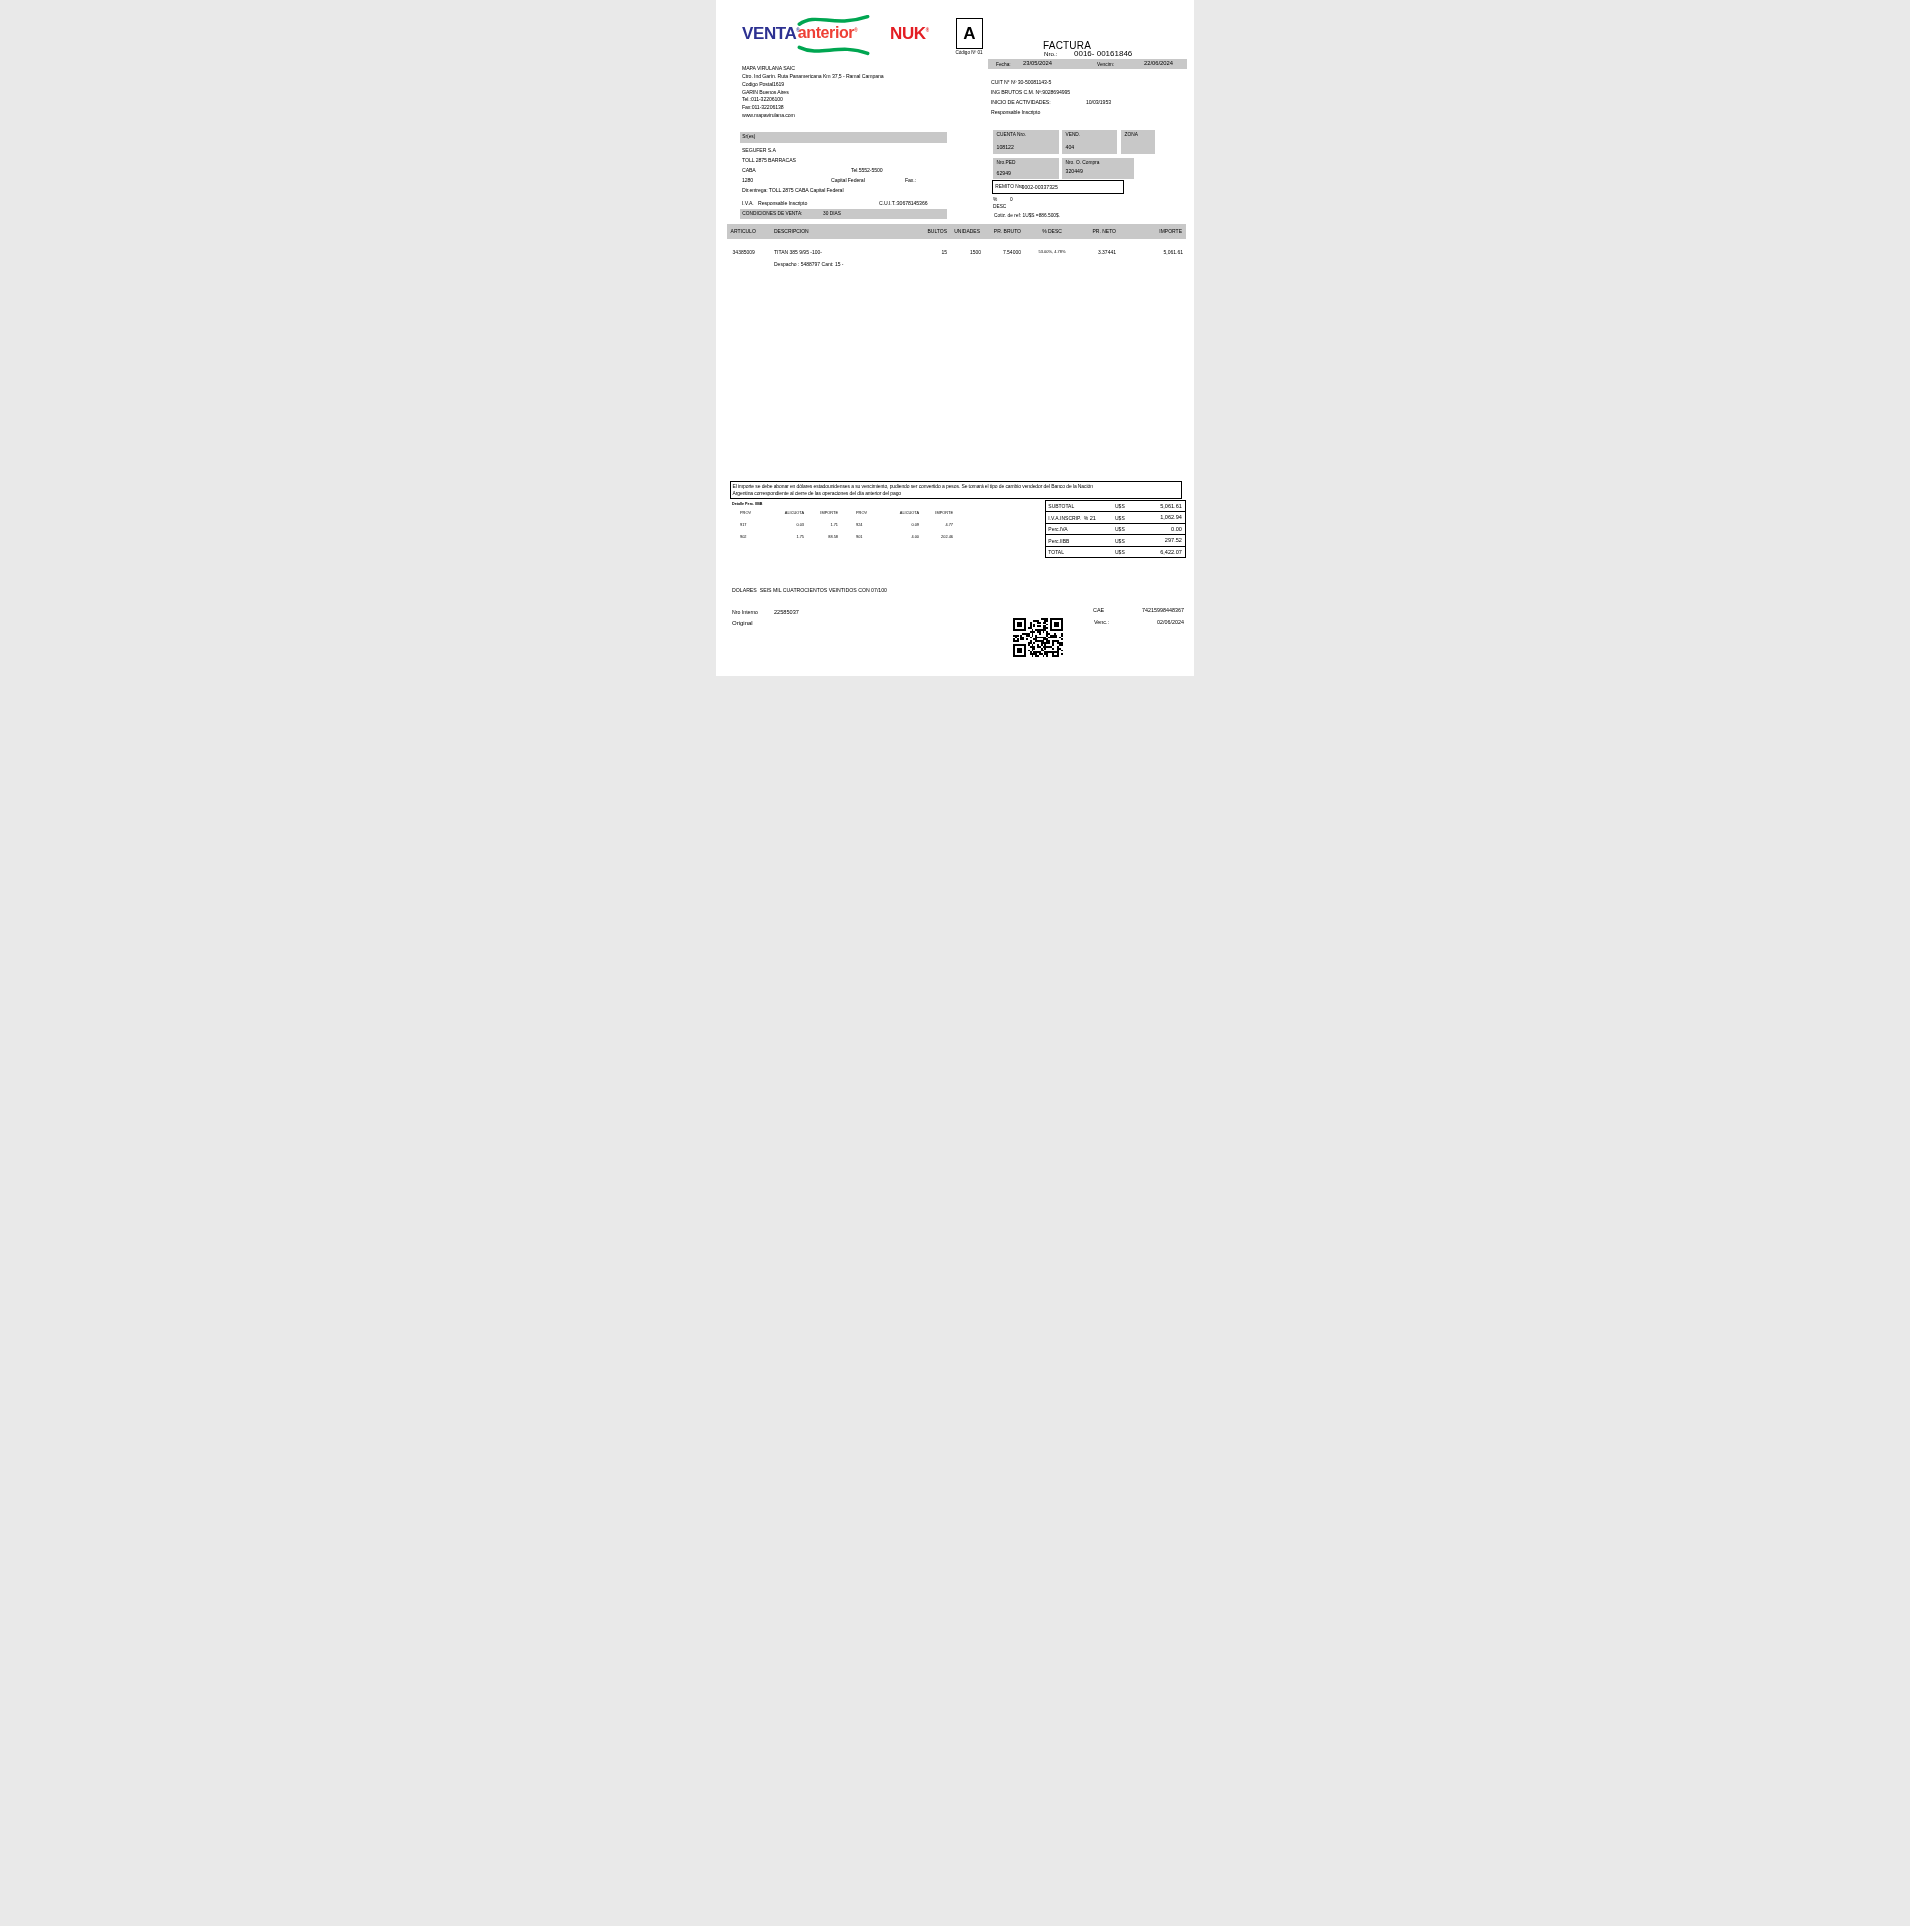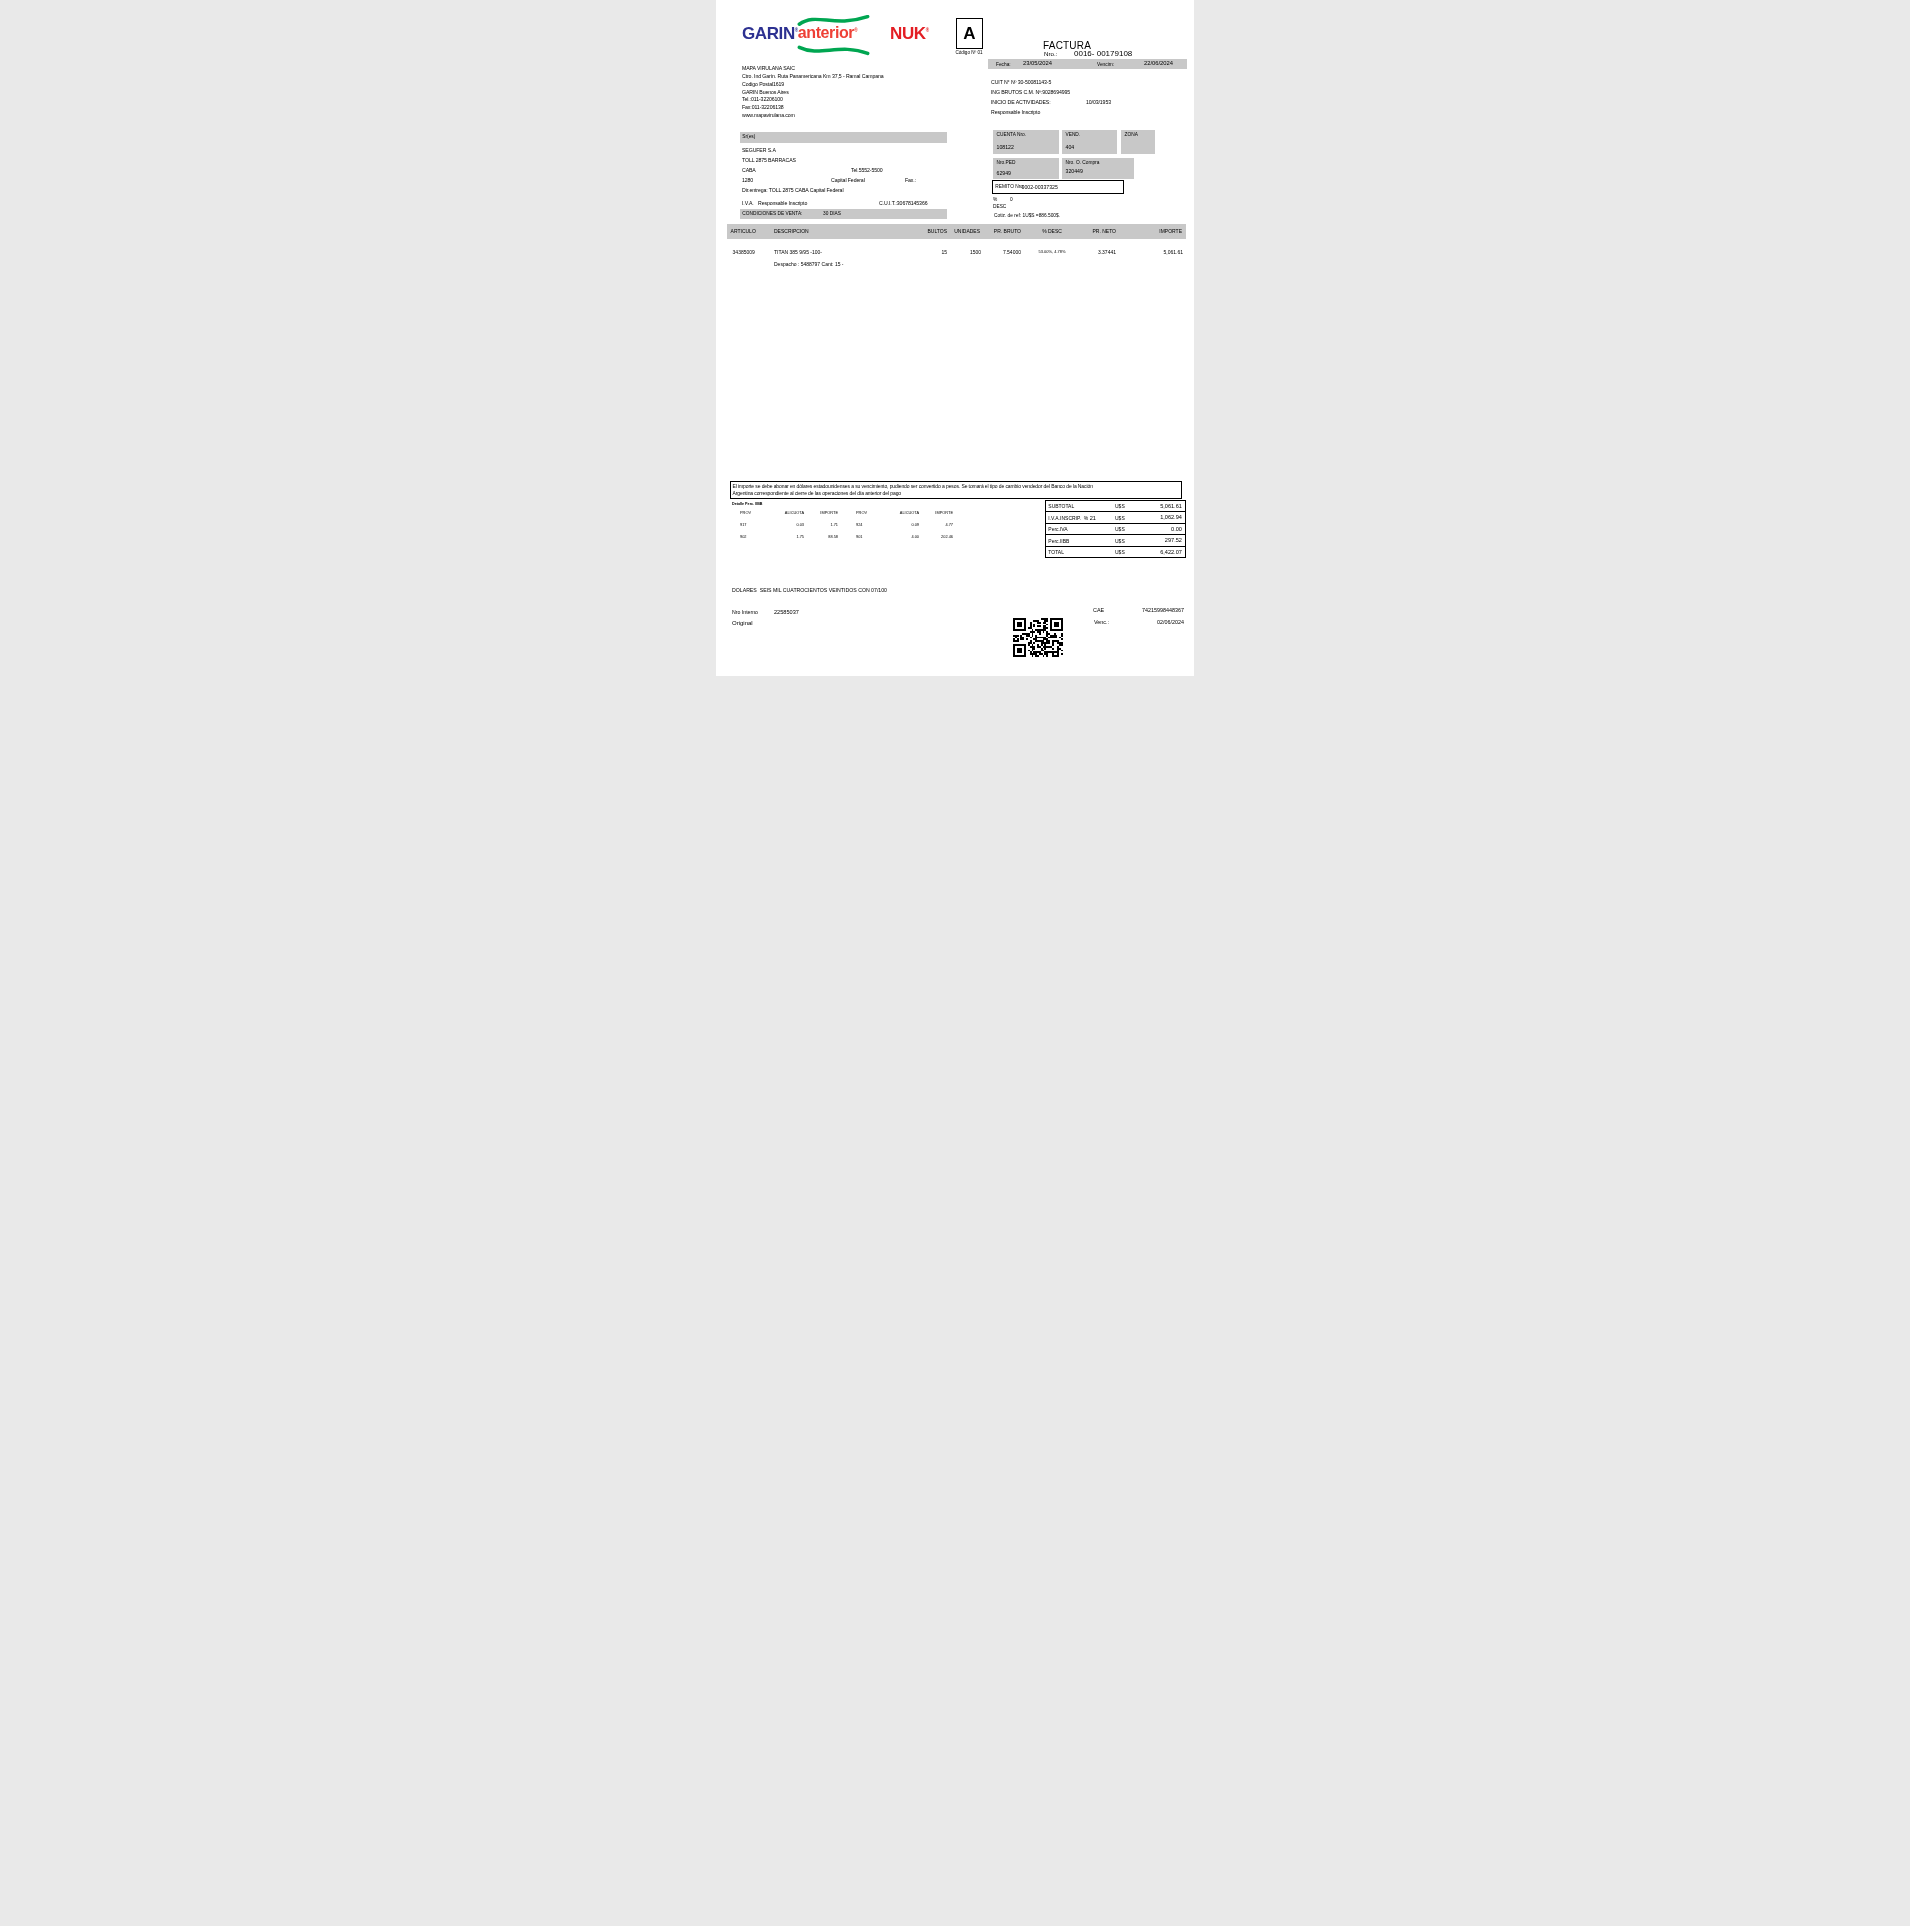--- a/index.html
+++ b/index.html
@@ -31,42 +31,42 @@
   .totrow .tval{position:absolute;right:3.1px;top:1.9px;font-size:5.6px;}
   .note-box{border:1.2px solid #000;}
   .small{font-size:3.9px;}
   .wave{position:absolute;left:0;}
 </style>
 </head>
 <body>
 
 <div class="page">
 
-  <div class="abs logo-mapa" style="left:26px;top:24px;"><span>GARIN</span><span class="reg">®</span></div>
+  <div class="abs logo-mapa" style="left:26px;top:24px;"><span>VENTA</span><span class="reg">®</span></div>
 
   <div class="abs" style="left:81px;top:15.4px;width:77px;height:42px;">
     <svg class="wave" style="top:0px;" width="73" height="11.6" viewBox="0 0 190 30">
       <path d="M6,24 C50,-8 95,34 184,4" stroke="#00a651" stroke-width="9" fill="none" stroke-linecap="round"></path>
     </svg>
     <div class="abs logo-virulana" style="left:0.8px;top:8.5px;"><span>anterior</span><span class="reg">®</span></div>
     <svg class="wave" style="top:30px;" width="73" height="11.6" viewBox="0 0 190 30">
       <path d="M6,6 C60,32 110,-6 184,22" stroke="#00a651" stroke-width="9" fill="none" stroke-linecap="round"></path>
     </svg>
   </div>
 
   <div class="abs logo-nuk" style="left:174px;top:24px;"><span>NUK</span><span class="reg">®</span></div>
 
   <div class="abs letter-box" style="left:240px;top:18px;">
     <span class="letter">A</span>
   </div>
   <div class="abs c" style="left:225px;top:50px;width:56px;font-size:4.6px;">Código Nº 01</div>
 
   <div class="abs doc-title" style="left:327px;top:40px;">FACTURA</div>
   <div class="abs" style="left:328px;top:50px;font-size:6.2px;">Nro.:</div>
-  <div class="abs inv-num" style="left:358px;top:49px;">0016- 00179108</div>
+  <div class="abs inv-num" style="left:358px;top:49px;">0016- 00161846</div>
 
   <div class="abs gray" style="left:272px;top:59px;width:199px;height:10.4px;"></div>
   <div class="abs lbl" style="left:280px;top:62px;">Fecha:</div>
   <div class="abs" style="left:307px;top:60px;font-size:5.8px;">23/05/2024</div>
   <div class="abs lbl" style="left:381px;top:62px;">Vencim:</div>
   <div class="abs" style="left:428px;top:60px;font-size:5.8px;">22/06/2024</div>
 
   <div class="abs body-txt" style="left:26px;top:65px;">MAPA VIRULANA SAIC</div>
   <div class="abs body-txt" style="left:26px;top:73px;">Ctro. Ind Garín. Ruta Panamericana Km 37,5 - Ramal Campana</div>
   <div class="abs body-txt" style="left:26px;top:81px;">Codigo Postal1619</div>

